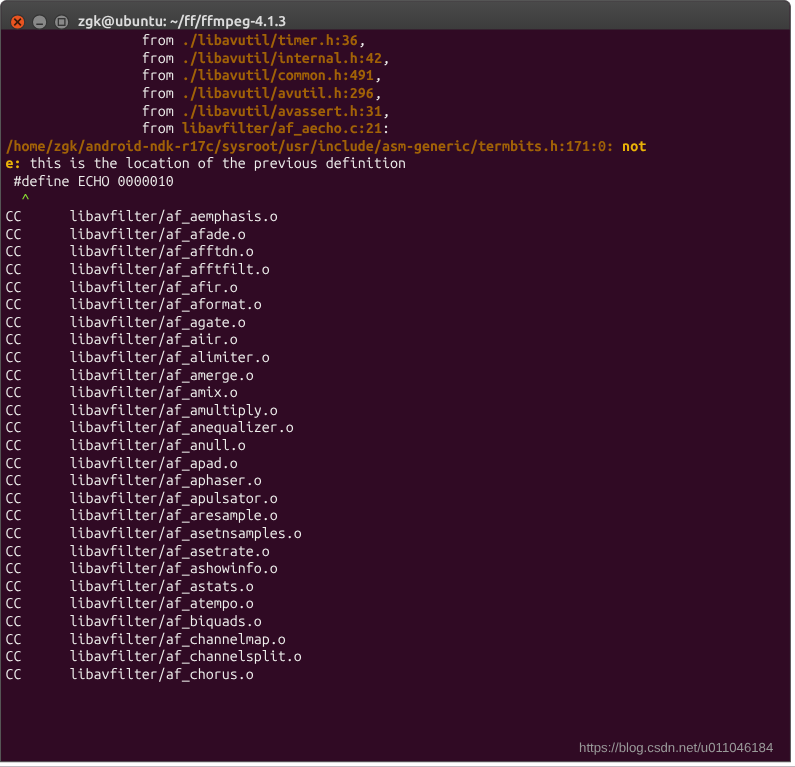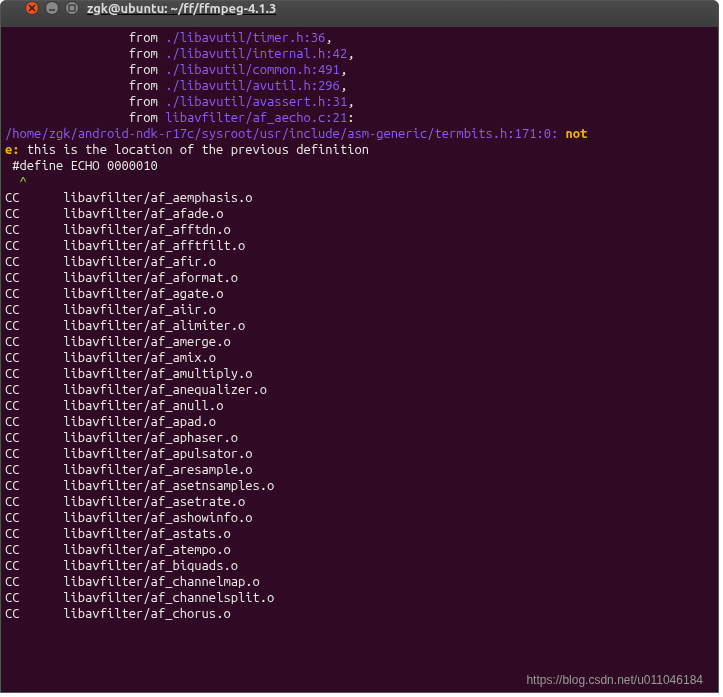--- a/index.html
+++ b/index.html
@@ -20,24 +20,23 @@
       height: 693px;
       border: 1px solid #555;
       border-radius: 6px 6px 0 0;
       overflow: hidden;
       background: #300a24;
     }
     .titlebar {
       height: 26px;
       background: linear-gradient(to bottom, #4a4a4a, #3c3c3c);
       display: flex;
-      align-items: flex-start;
-      padding: 0 24px;
+      align-items: flex-end;
+      padding: 0 8px;
       gap: 8px;
-      text-decoration: underline;
     }
     .window-buttons {
       display: flex;
       gap: 6px;
       align-items: center;
     }
     .win-btn {
       width: 14px;
       height: 14px;
       border-radius: 50%;
@@ -60,21 +59,21 @@
     .terminal {
       background: #300a24;
       color: #eeeeec;
       padding: 2px 4px;
       line-height: 16px;
       font-size: 13px;
       white-space: pre;
       height: calc(100% - 26px);
       overflow: hidden;
     }
-    .white-bold { color: #8b5cf6; font-weight: normal; }
+    .white-bold { color: #a16207; font-weight: bold; }
     .cyan-bold { color: #eab308; font-weight: bold; }
     .green { color: #8ae234; }
     .comma { color: #eeeeec; font-weight: normal; }
     .watermark {
       position: absolute;
       right: 20px;
       bottom: 10px;
       color: #999;
       font-family: Arial, sans-serif;
       font-size: 12px;

